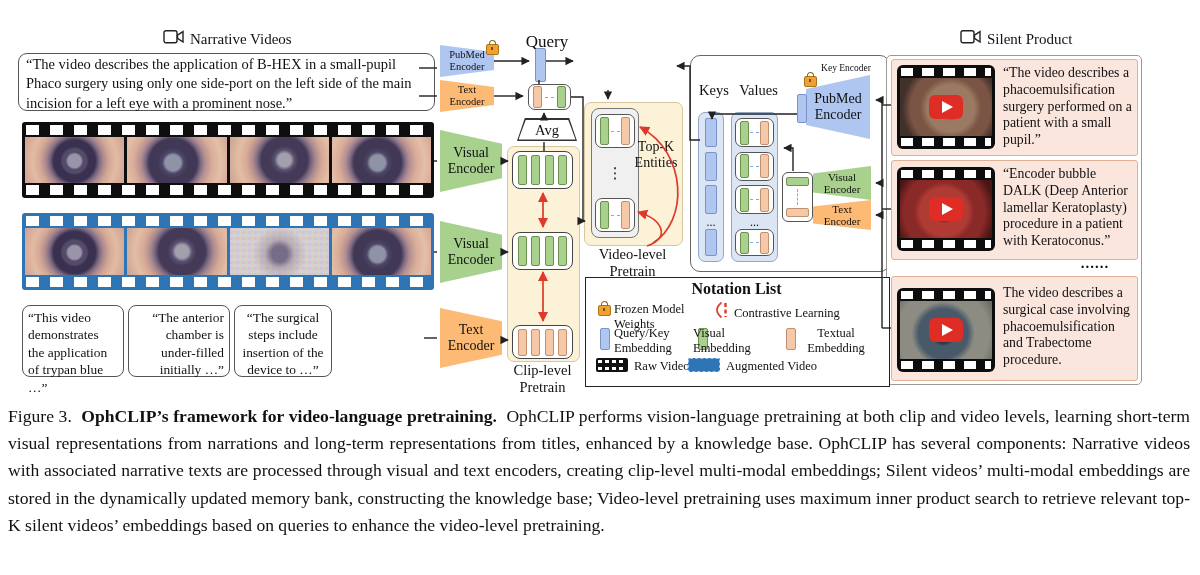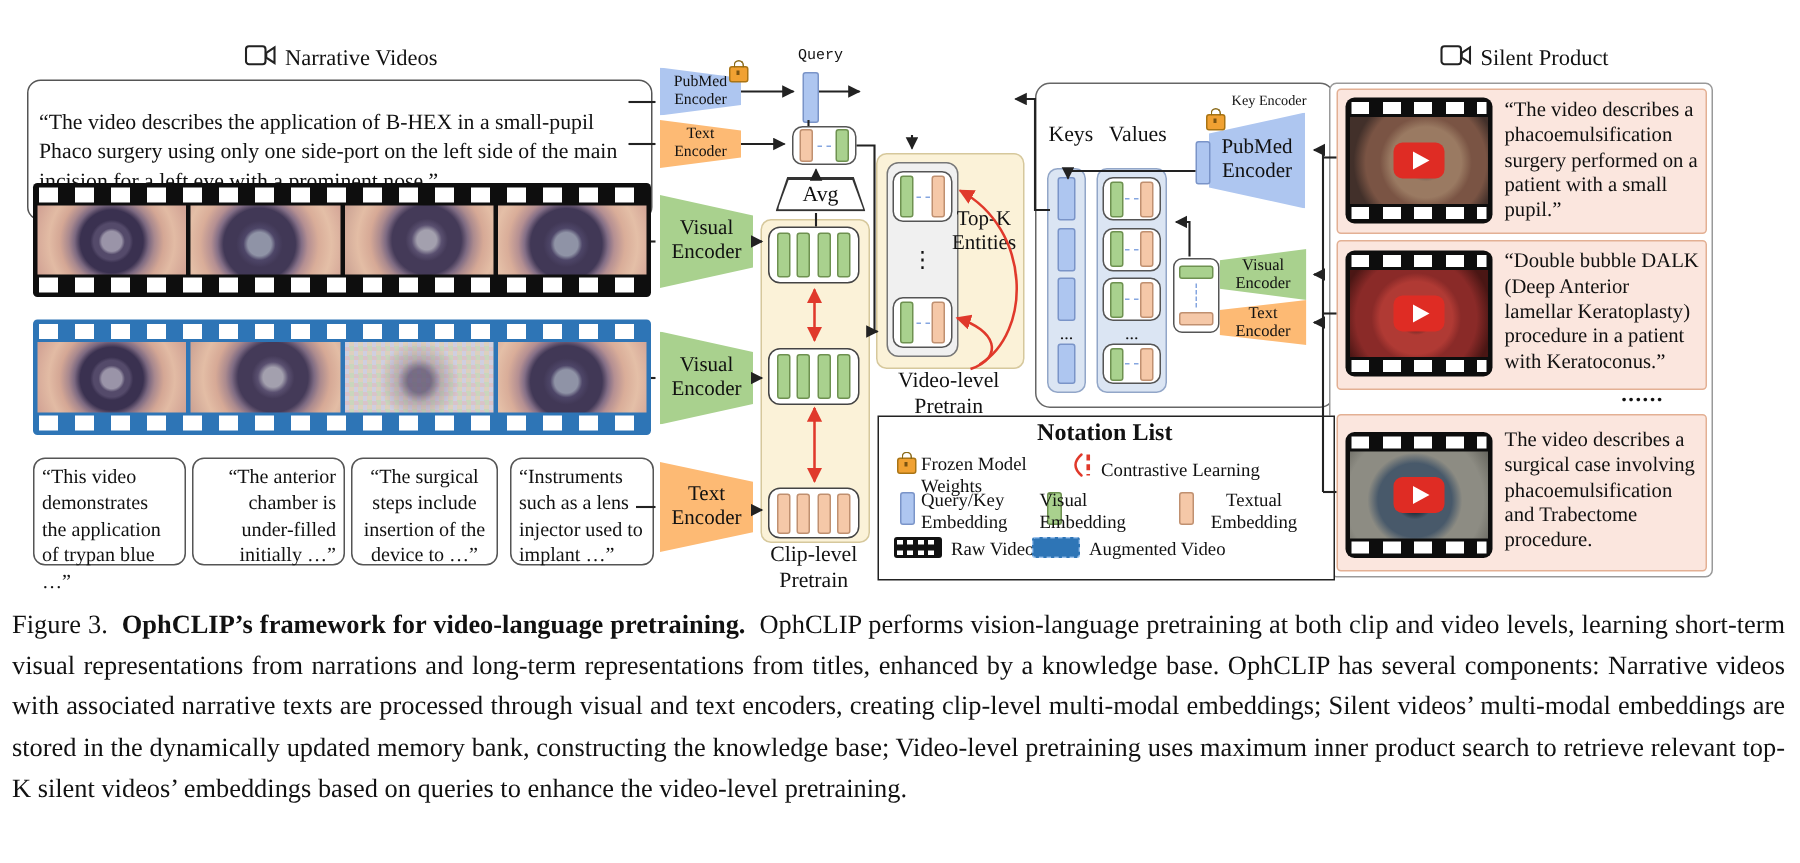--- a/index.html
+++ b/index.html
@@ -1,20 +1,20 @@
 <!DOCTYPE html>
 <html><head>
 <meta charset="utf-8">
 <style>
   html,body{margin:0;padding:0;background:#fff;}
   .page{position:relative;width:1200px;height:575px;background:#fff;overflow:hidden;
         font-family:"Liberation Serif","DejaVu Serif",serif;color:#111;}
   .abs{position:absolute;}
   .hdr{display:flex;align-items:center;gap:6px;font-size:15px;}
-  .qbox{border:1.4px solid #555;border-radius:9px;background:#fff;padding:19px 7px;
+  .qbox{border:1.4px solid #555;border-radius:9px;background:#fff;padding:1px 7px;
         font-size:14.5px;line-height:1.33;}
   .sbox{border:1.4px solid #555;border-radius:8px;background:#fff;padding:3px 5px;
         font-size:13.4px;line-height:1.3;}
   
   .strip{border-radius:3px;}
   .strip .sp{position:absolute;left:4px;right:4px;height:10px;
      background:repeating-linear-gradient(90deg,#fff 0 13px,transparent 13px 24px);}
   .strip .frames{position:absolute;left:3px;right:3px;top:15px;bottom:15px;display:flex;gap:3px;}
   .frame{flex:1;}
   .eyeA{background:radial-gradient(circle at 50% 52%, #9a94a8 0 12%, #544a6a 16% 22%, #3a3150 26% 38%, #7b6880 45%, #a8888e 52%, #d4a795 63%, #e2bba4 76%, #cf9f92 100%);}
@@ -126,30 +126,29 @@
       <div class="frame eyeC"></div>
       <div class="frame noisy"></div>
       <div class="frame eyeB"></div>
     </div>
     <div class="sp" style="bottom:3px;"></div>
   </div>
 
   <div class="abs sbox" style="left:22px;top:305px;width:90px;height:64px;">“This video demonstrates the application of trypan blue …”</div>
   <div class="abs sbox" style="left:128px;top:305px;width:90px;height:64px;text-align:right;">“The anterior chamber is under-filled initially …”</div>
   <div class="abs sbox" style="left:234px;top:305px;width:86px;height:64px;text-align:center;">“The surgical steps include insertion of the device to …”</div>
-  <div class="abs sbox" style="left:340px;top:305px;width:84px;height:64px;">“Instruments such as a lens injector used to implant …”</div>
 
   <div class="trap tr-r enc-blue" style="left:440px;top:45px;width:54px;height:32px;font-size:10.5px;">PubMed Encoder</div>
   <div class="lock" style="left:486px;top:44px;"></div>
   <div class="trap tr-r enc-orange" style="left:440px;top:80px;width:54px;height:32px;font-size:10.5px;">Text Encoder</div>
   <div class="trap tr-r enc-green" style="left:440px;top:130px;width:62px;height:62px;font-size:14px;">Visual Encoder</div>
   <div class="trap tr-r enc-green" style="left:440px;top:221px;width:62px;height:62px;font-size:14px;">Visual Encoder</div>
   <div class="trap tr-r enc-orange" style="left:440px;top:308px;width:62px;height:60px;font-size:14px;">Text Encoder</div>
 
-  <div class="abs lbl" style="left:518px;top:32px;width:58px;font-size:10px;font-family:Liberation Mono, monospace;">Query</div>
+  <div class="abs lbl" style="left:518px;top:32px;width:58px;font-size:17px;">Query</div>
   <div class="abs" style="left:535px;top:48px;width:9px;height:32px;background:#aec6f0;border:1px solid #7a94c8;border-radius:2px;"></div>
 
   <div class="abs pair" style="left:528px;top:84px;width:43px;height:26px;">
     <div class="vbar o" style="height:20px;"></div>
     <div class="dash"></div>
     <div class="vbar g" style="height:20px;"></div>
   </div>
 
   <div class="abs" style="left:517px;top:118px;width:60px;height:23px;clip-path:polygon(13% 0,87% 0,100% 100%,0 100%);background:#333;"></div>
   <div class="abs lbl" style="left:518.5px;top:119.5px;width:57px;height:20px;clip-path:polygon(13% 0,87% 0,100% 100%,0 100%);background:#fff;font-size:14.5px;line-height:20px;">Avg</div>
@@ -255,21 +254,21 @@
   </div>
 
   <div class="card" style="left:891px;top:160px;width:245px;height:98px;">
     <div class="thumb" style="left:5px;top:6px;width:98px;height:84px;">
       <div class="sp" style="top:3px;"></div>
       <div class="img eyeT2">
           <div class="play"></div>
         </div>
       <div class="sp" style="bottom:3px;"></div>
     </div>
-    <div class="ctext" style="left:111px;top:5px;width:130px;">“Double bubble DALK (Deep Anterior lamellar Keratoplasty) procedure in a patient with Keratoconus.”</div>
+    <div class="ctext" style="left:111px;top:5px;width:130px;">“Encoder bubble DALK (Deep Anterior lamellar Keratoplasty) procedure in a patient with Keratoconus.”</div>
   </div>
 
   <div class="abs" style="left:1055px;top:255px;width:80px;text-align:center;font-size:15px;font-weight:bold;letter-spacing:1px;">......</div>
 
   <div class="card" style="left:891px;top:276px;width:245px;height:103px;">
     <div class="thumb" style="left:5px;top:11px;width:98px;height:84px;">
       <div class="sp" style="top:3px;"></div>
       <div class="img eyeT3">
           <div class="play"></div>
         </div>

